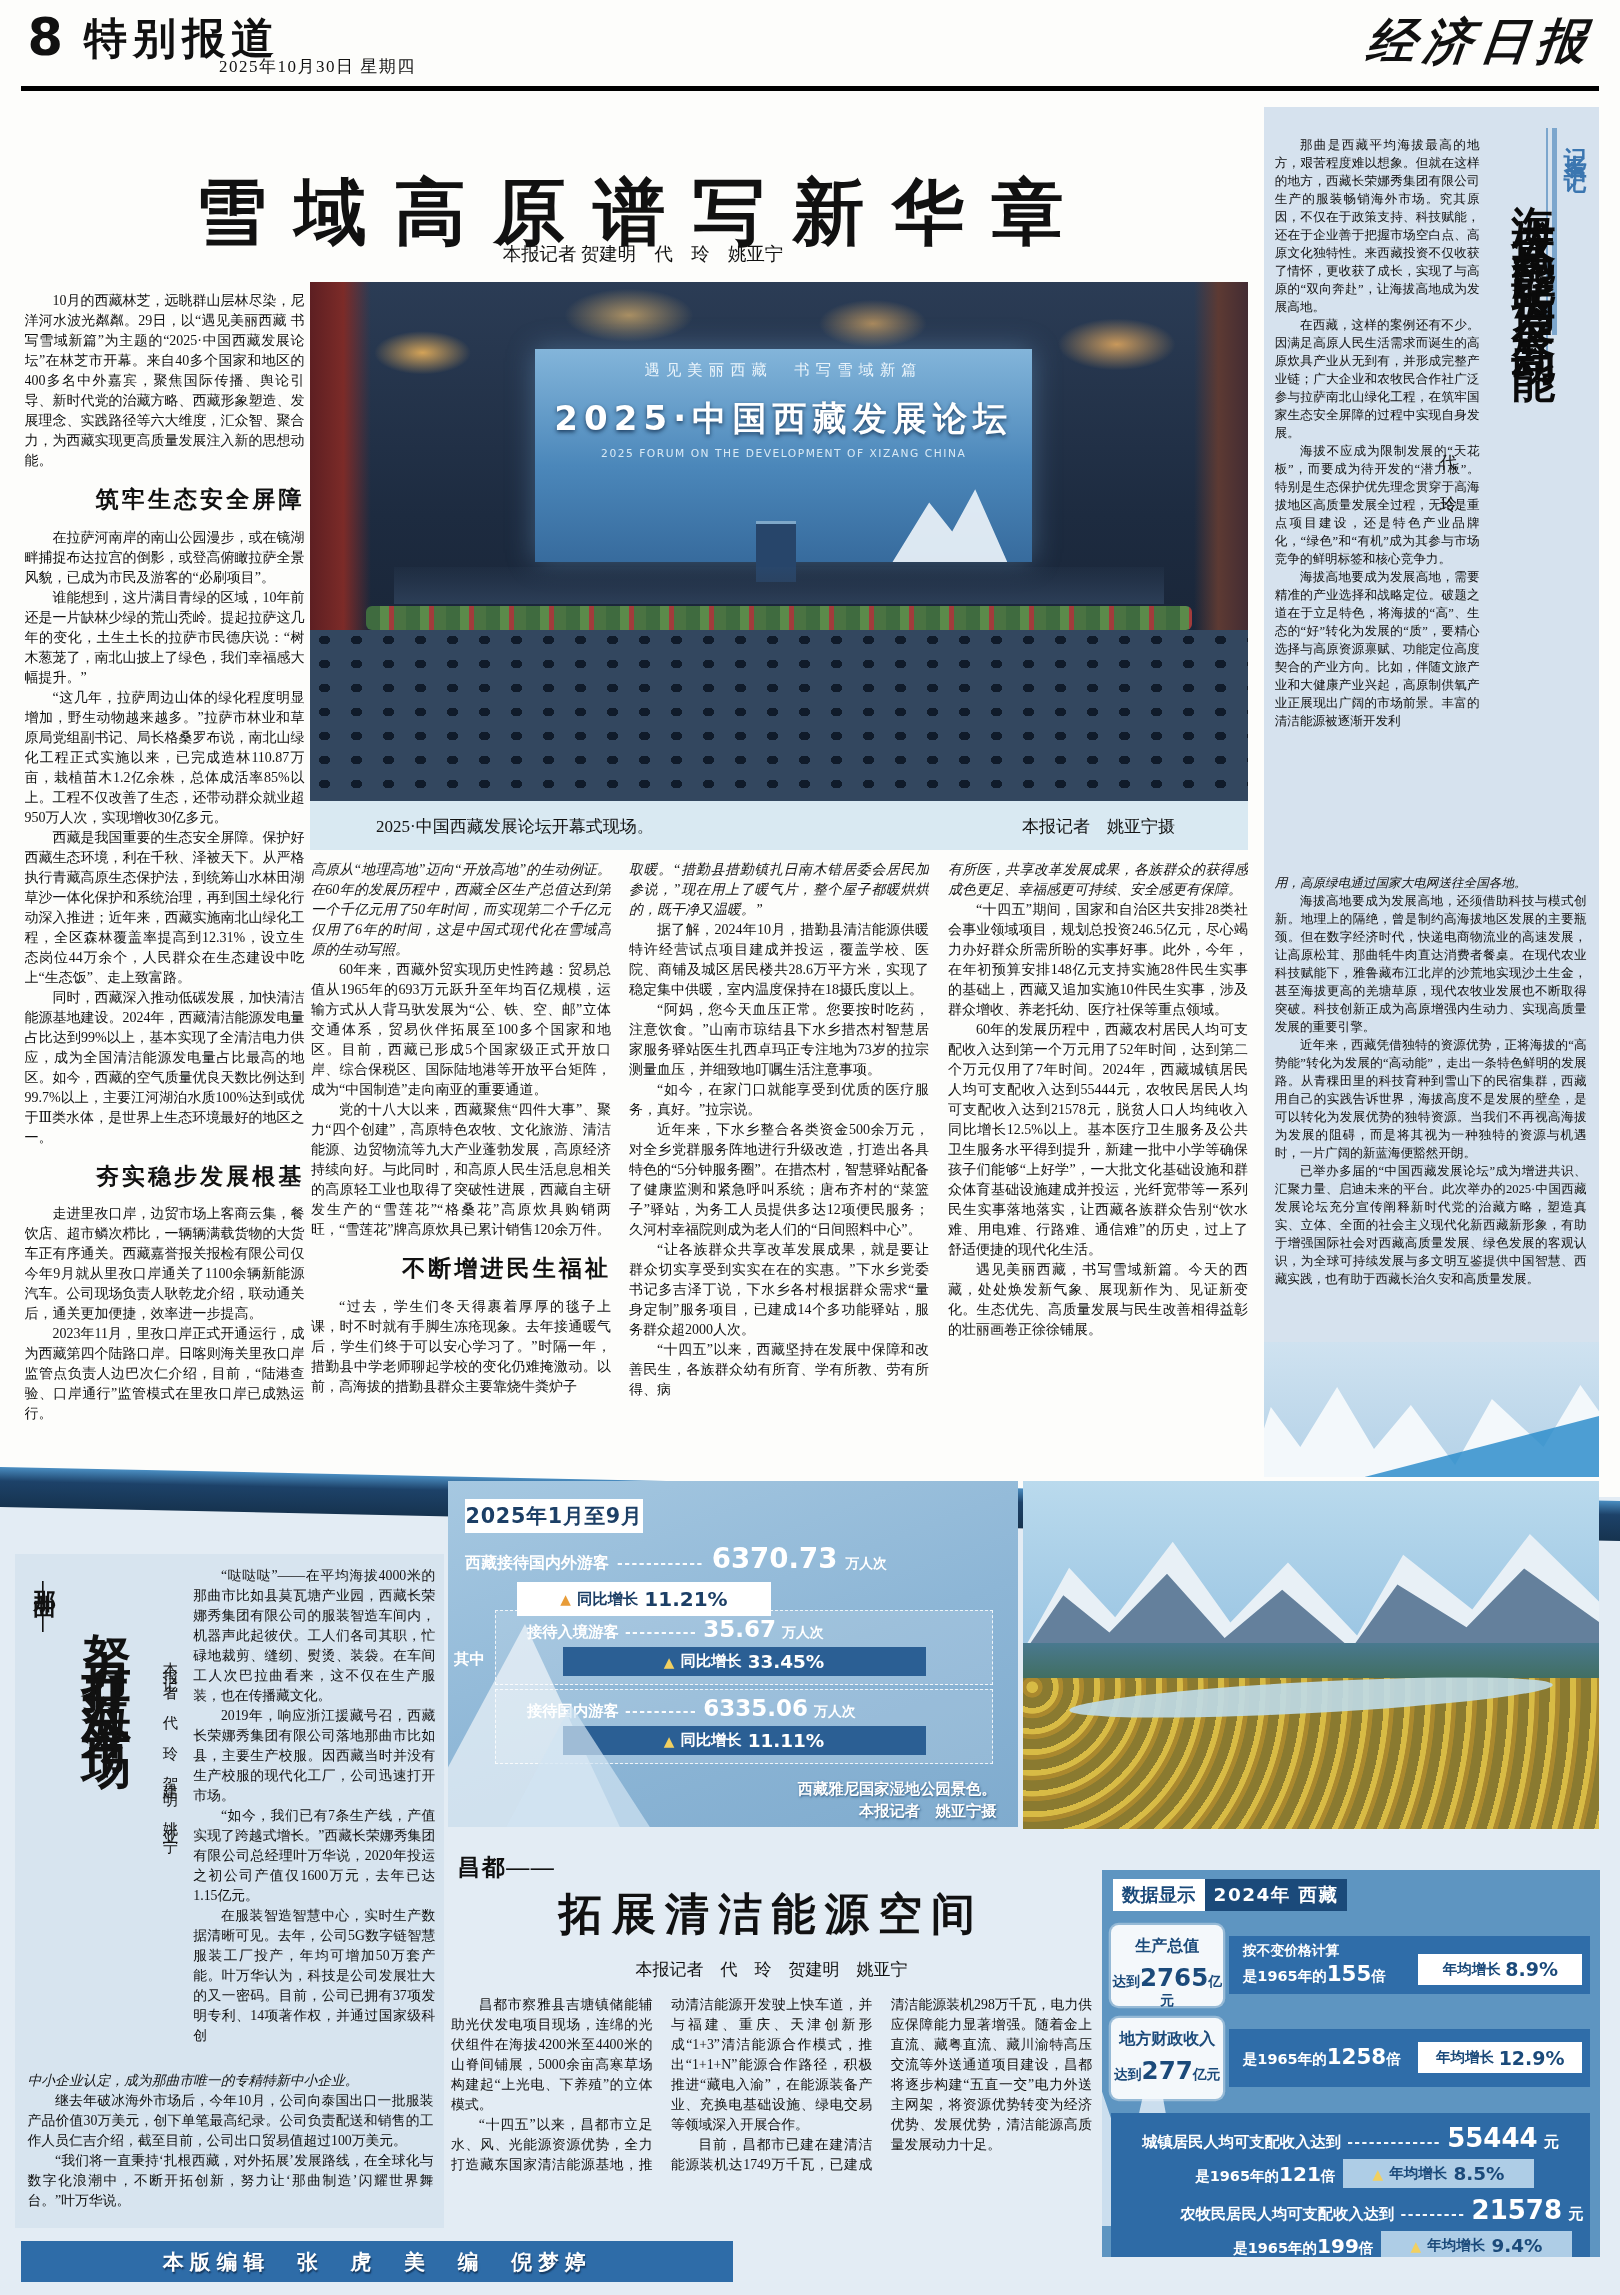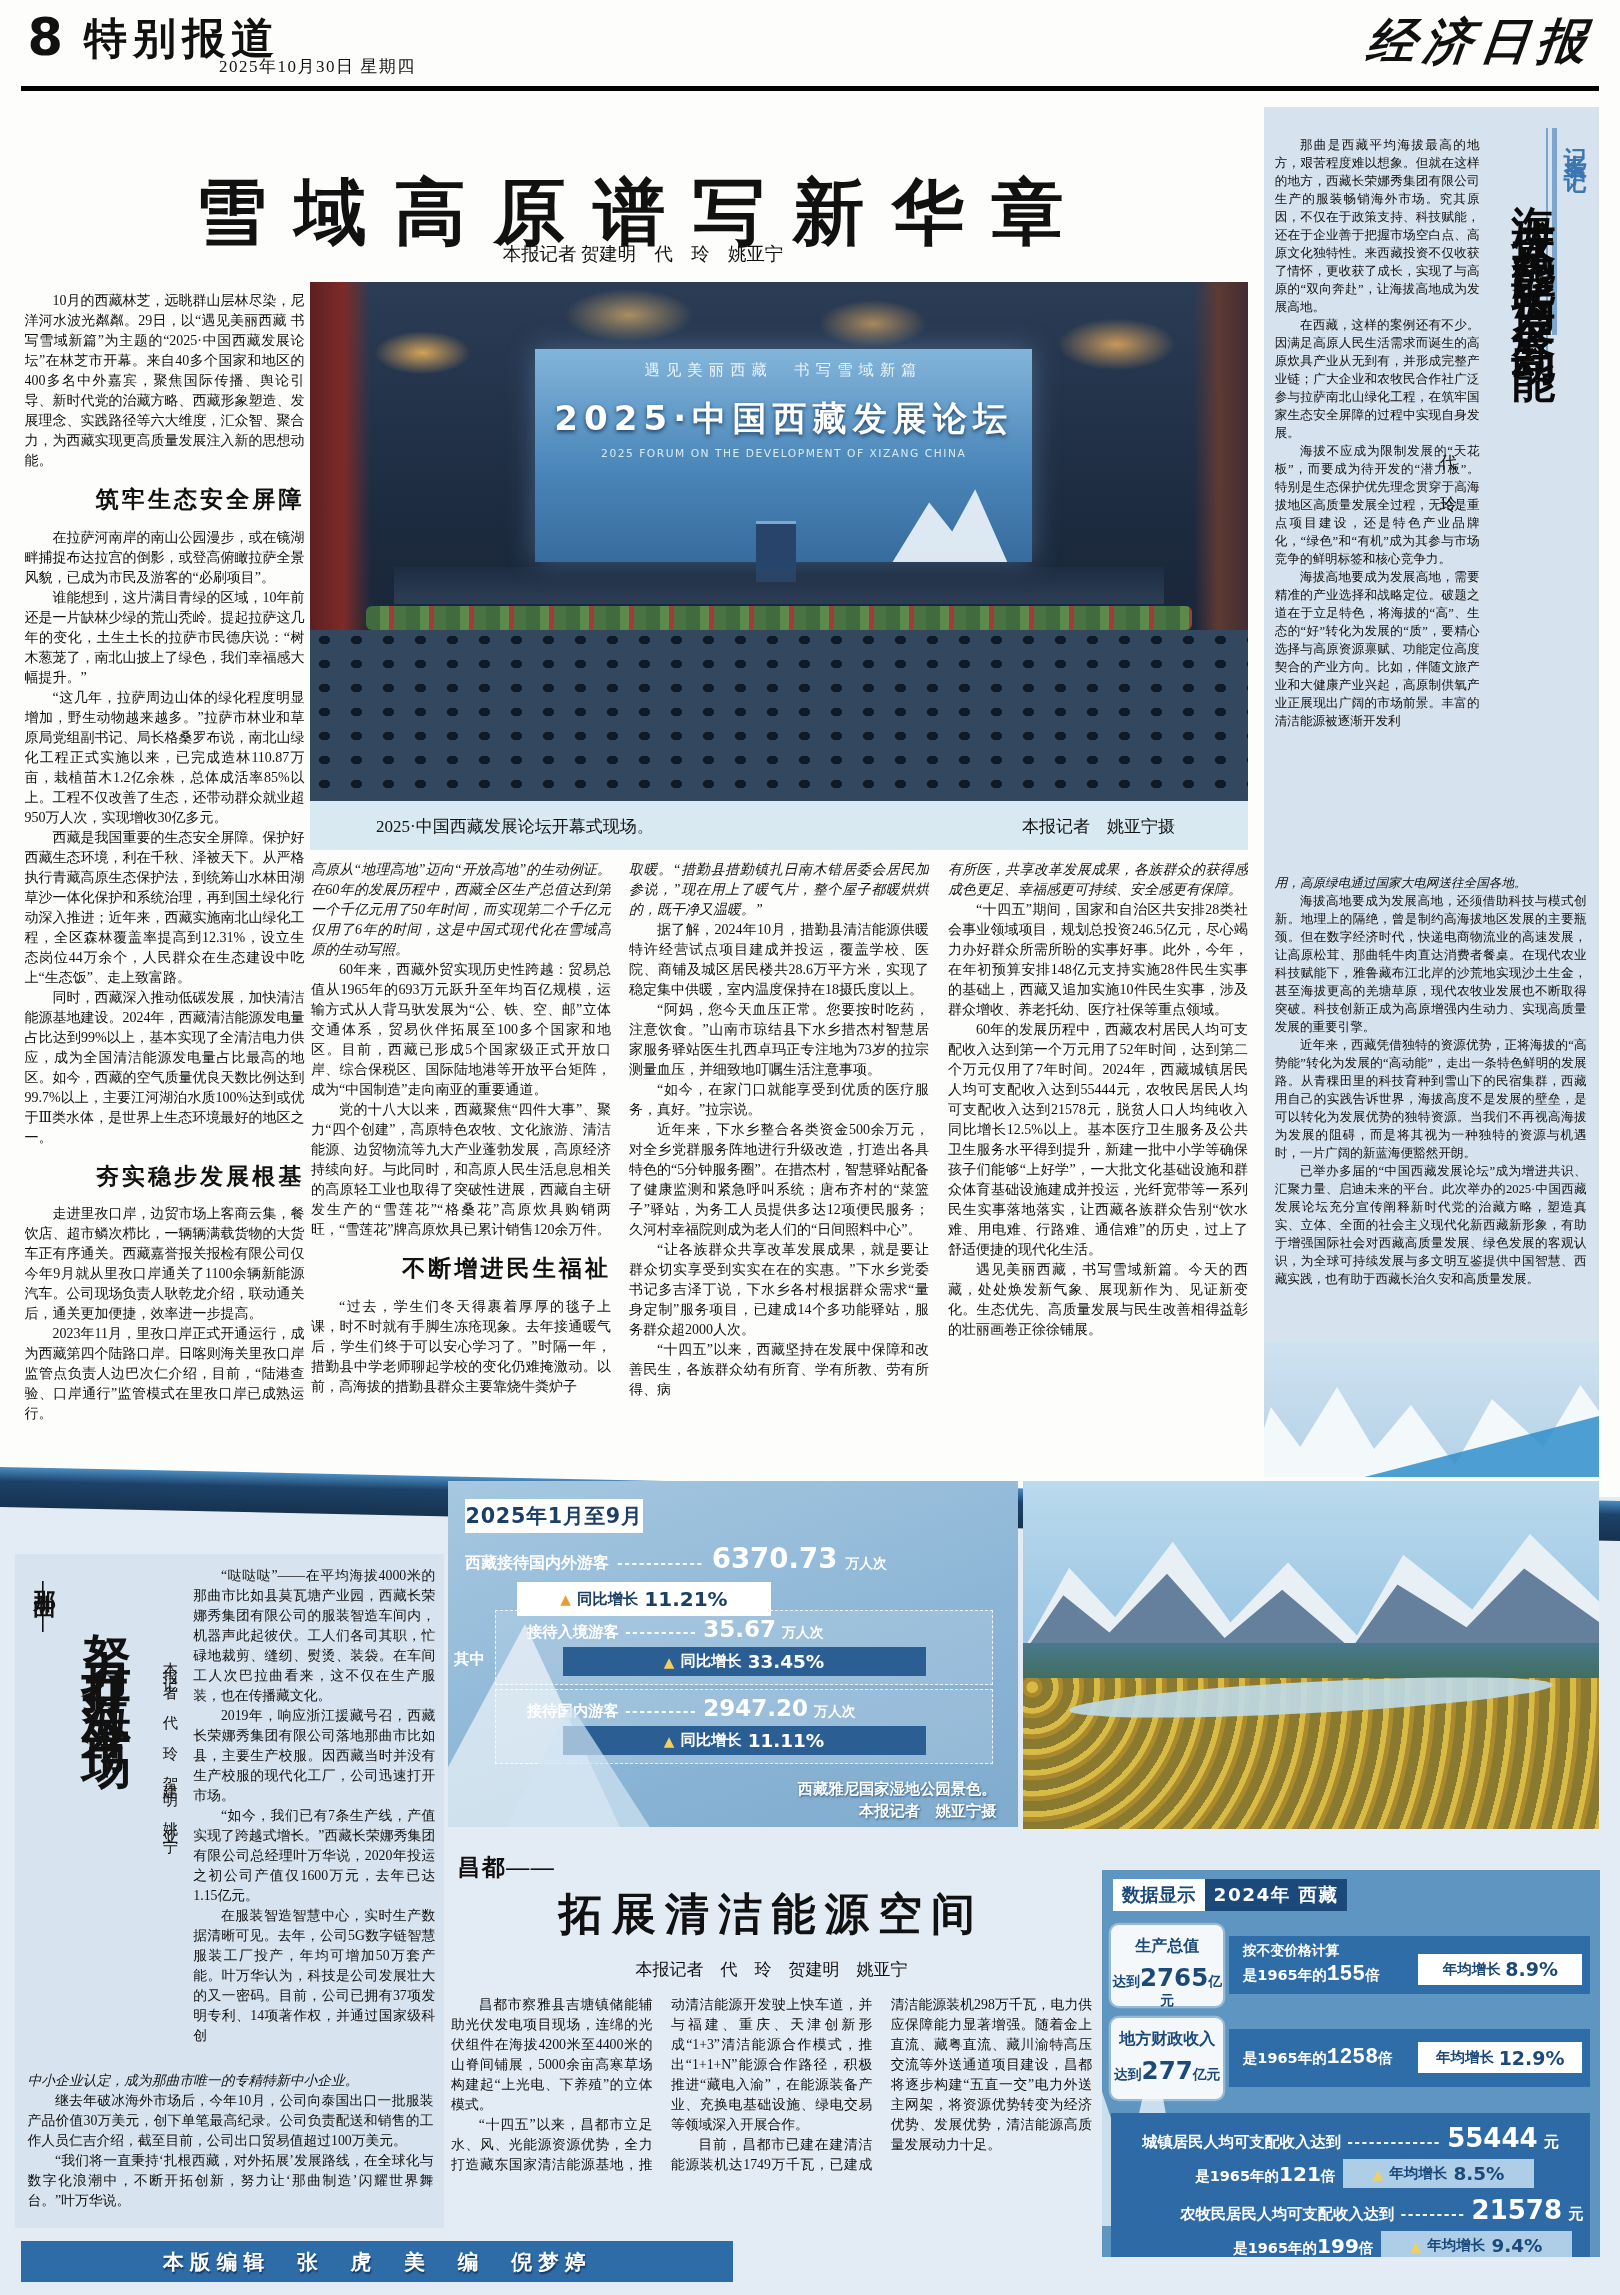--- a/index.html
+++ b/index.html
@@ -138,21 +138,21 @@
   .d-item{position:absolute;left:9.2px;width:112px;height:81px;background:#f4f8fb;border-radius:7.7px;color:#1b4a7a;
           text-align:center;box-shadow:0 0 0 2.3px rgba(255,255,255,.35);}
   .d-item .nm{margin-top:10.7px;font:bold 16px "DejaVu Sans",sans-serif;}
   .d-item .vl{margin-top:6.1px;font:bold 13.8px "DejaVu Sans",sans-serif;}
   .d-item .vl b{font-size:24.5px;}
   .d-item.i1{top:55px;} .d-item.i2{top:148px;}
   .d-bar{position:absolute;left:127px;width:361px;height:58px;background:#2f6da9;color:#fff;}
   .d-bar.b1{top:66px;} .d-bar.b2{top:159px;}
   .d-note{position:absolute;left:13.8px;top:6.1px;font:bold 13.8px "DejaVu Sans",sans-serif;}
   .d-mult{position:absolute;left:13.8px;bottom:7.7px;font:bold 14.5px "DejaVu Sans",sans-serif;}
-  .d-mult b{font-size:21.4px;font-family:Liberation Mono, monospace;}
+  .d-mult b{font-size:21.4px;}
   .d-bar.b2 .d-mult{bottom:18.4px;}
   .d-chip{position:absolute;right:7.7px;bottom:9.2px;width:164px;height:31px;background:#fff;color:#1b4a7a;display:flex;
           align-items:center;justify-content:center;gap:4.6px;font:bold 14.5px "DejaVu Sans",sans-serif;}
   .d-chip b{font-size:19px;}
   .d-bar.b2 .d-chip{bottom:13.8px;}
   .d-block{position:absolute;left:9.2px;top:243px;width:479px;height:155px;background:#2e6ba6;color:#fff;}
   .d-row{position:absolute;left:31px;display:flex;align-items:baseline;gap:6.1px;font:bold 15.3px "DejaVu Sans",sans-serif;white-space:nowrap;}
   .d-row .bignum{font-size:26px;}
   .d-row.r3{top:12.2px;} .d-row.r4{top:84px;left:69px;}
   .d-grow{position:absolute;display:flex;align-items:center;gap:7.7px;font:bold 14.5px "DejaVu Sans",sans-serif;}
@@ -297,21 +297,21 @@
       <div class="t-bar">
         <span class="tri-y">▲</span>
         <span>同比增长</span>
         <b>33.45%</b>
       </div>
     </div>
     <div class="t-box b3">
       <div class="t-row">
         <span>接待国内游客</span>
         <span class="dashes">----------</span>
-        <span class="bignum">2947.20</span>
+        <span class="bignum">6335.06</span>
         <span class="unit">万人次</span>
       </div>
       <div class="t-bar">
         <span class="tri-y">▲</span>
         <span>同比增长</span>
         <b>11.11%</b>
       </div>
     </div>
     <div class="t-cap">
       <div>西藏雅尼国家湿地公园景色。</div>

